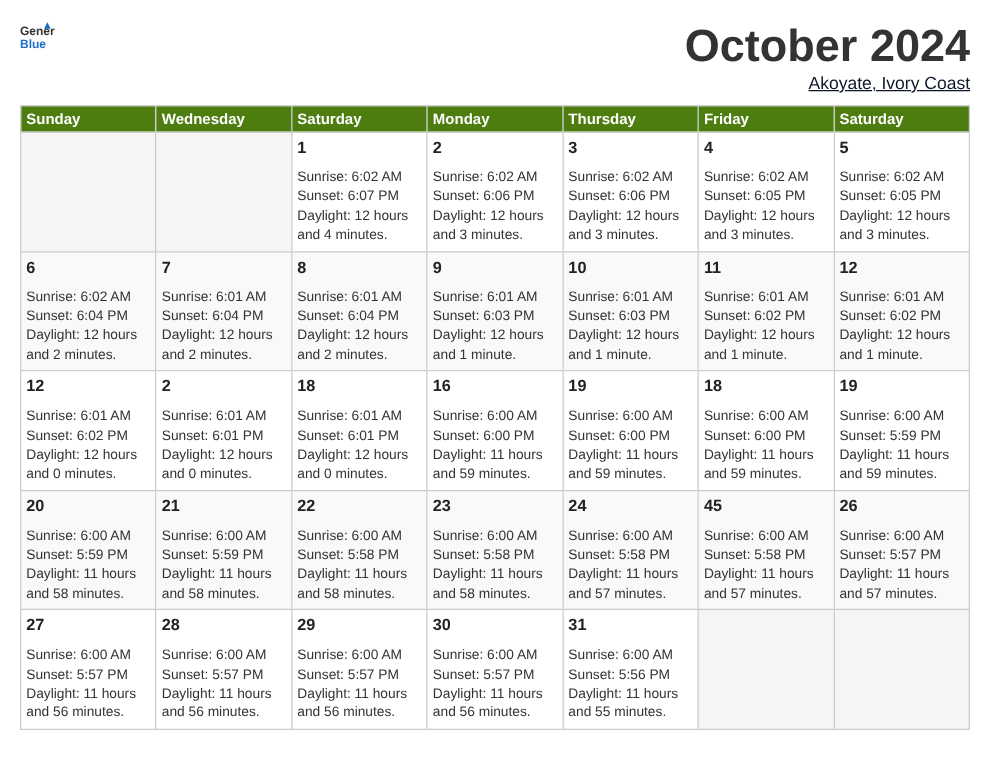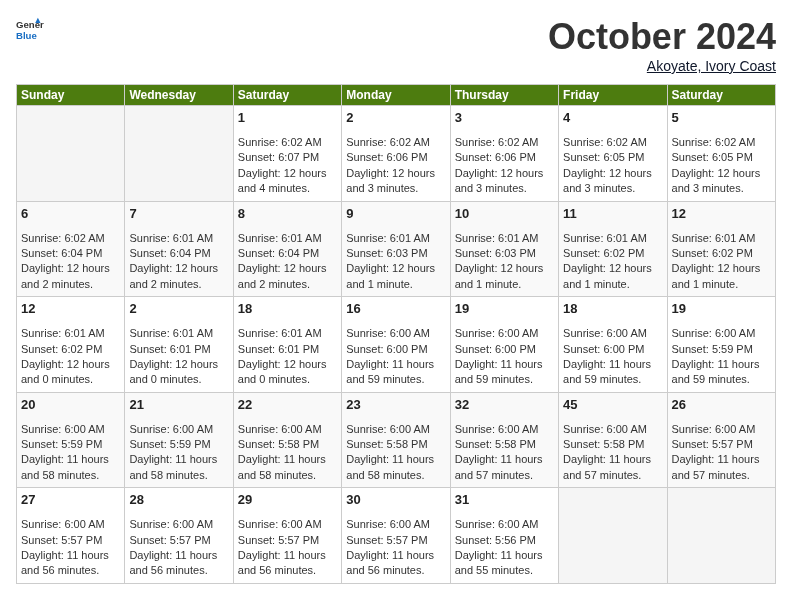--- a/index.html
+++ b/index.html
@@ -275,21 +275,21 @@
 and 58 minutes.</div>
         </td>
         <td>
           <span class="day-num">23</span>
           <div class="day-info" style="white-space: pre-line;">Sunrise: 6:00 AM
 Sunset: 5:58 PM
 Daylight: 11 hours
 and 58 minutes.</div>
         </td>
         <td>
-          <span class="day-num">32</span>
+          <span class="day-num">24</span>
           <div class="day-info" style="white-space: pre-line;">Sunrise: 6:00 AM
 Sunset: 5:58 PM
 Daylight: 11 hours
 and 57 minutes.</div>
         </td>
         <td>
           <span class="day-num">45</span>
           <div class="day-info" style="white-space: pre-line;">Sunrise: 6:00 AM
 Sunset: 5:58 PM
 Daylight: 11 hours

